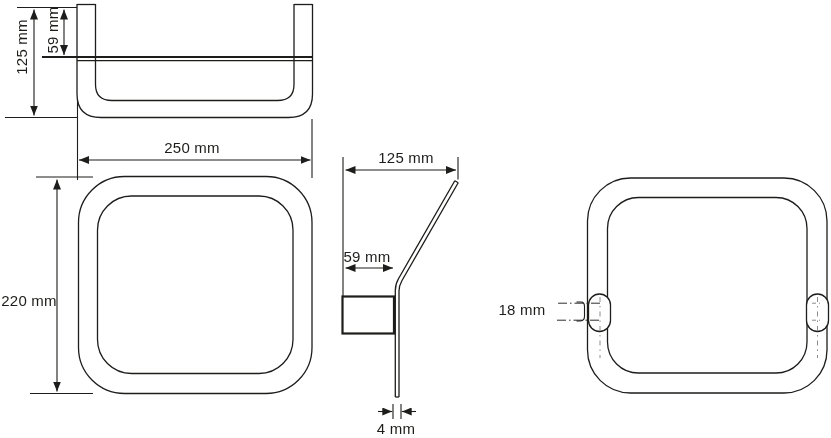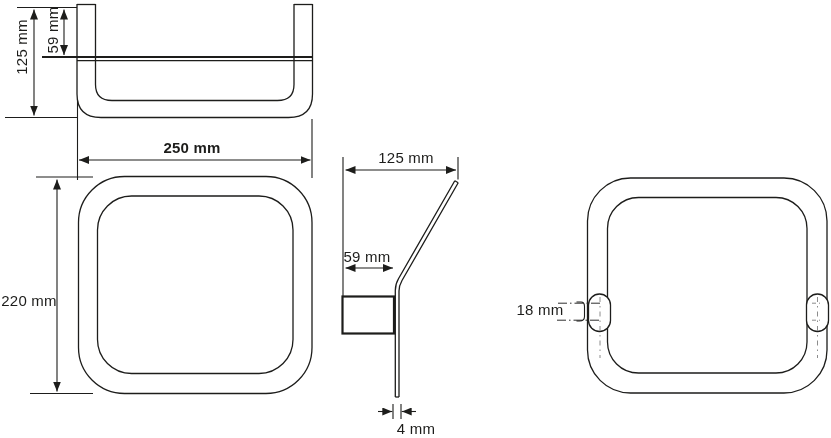--- a/index.html
+++ b/index.html
@@ -106,25 +106,25 @@
       <line class="dd" x1="558" y1="303.2" x2="601" y2="303.2" stroke-dasharray="9 3 1.5 3"></line>
       <line class="dd" x1="557" y1="320.2" x2="601" y2="320.2" stroke-dasharray="9 3 1.5 3"></line>
       <path class="ln thin" d="M576.5,302 H581 Q584.5,302 584.5,306.5 V316.5 Q584.5,321 579.5,321 H576.5"></path>
     </g>
   </svg>
 
   <div class="dim-label rot" style="left:21px; top:47px;">125 mm</div>
 
   <div class="dim-label rot" style="left:52px; top:30px;">59 mm</div>
 
-  <div class="dim-label" style="left:192px; top:147px;font-weight:bold;">250 mm</div>
+  <div class="dim-label" style="left:192px; top:147px;">250 mm</div>
 
   <div class="dim-label" style="left:29px; top:284px;margin-top:16px;">220 mm</div>
 
   <div class="dim-label" style="left:406px; top:157px;">125 mm</div>
 
   <div class="dim-label" style="left:367px; top:256px;">59 mm</div>
 
-  <div class="dim-label" style="left:396px; top:428px;margin-left:20px;">4 mm</div>
+  <div class="dim-label" style="left:396px; top:428px;">4 mm</div>
 
-  <div class="dim-label" style="left:540px; top:309px;text-align:center;">18 mm</div>
+  <div class="dim-label" style="left:522px; top:309px;text-align:center;">18 mm</div>
 
 </div>
 
 </body></html>

